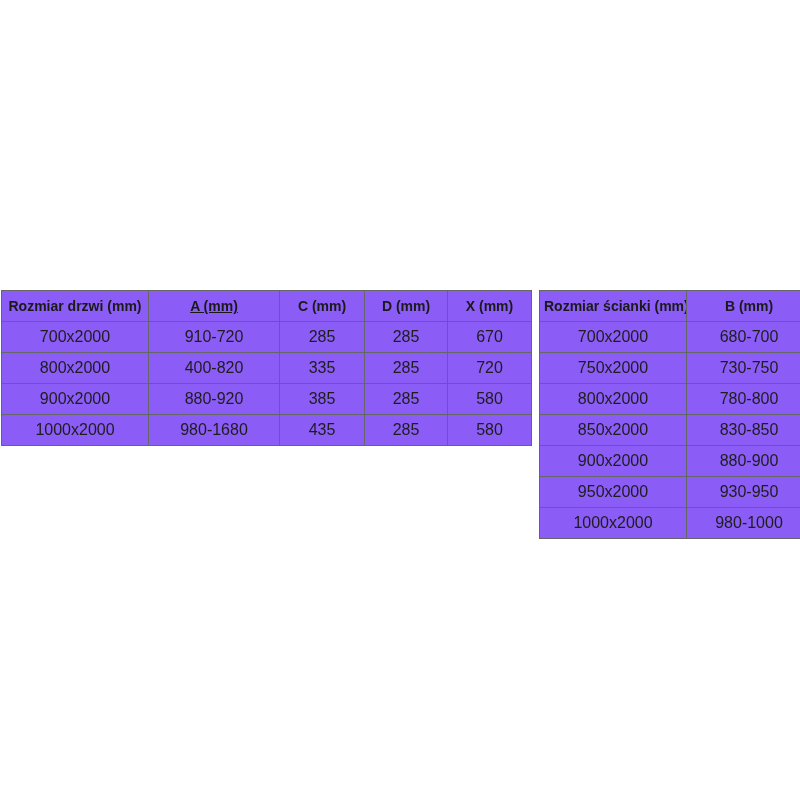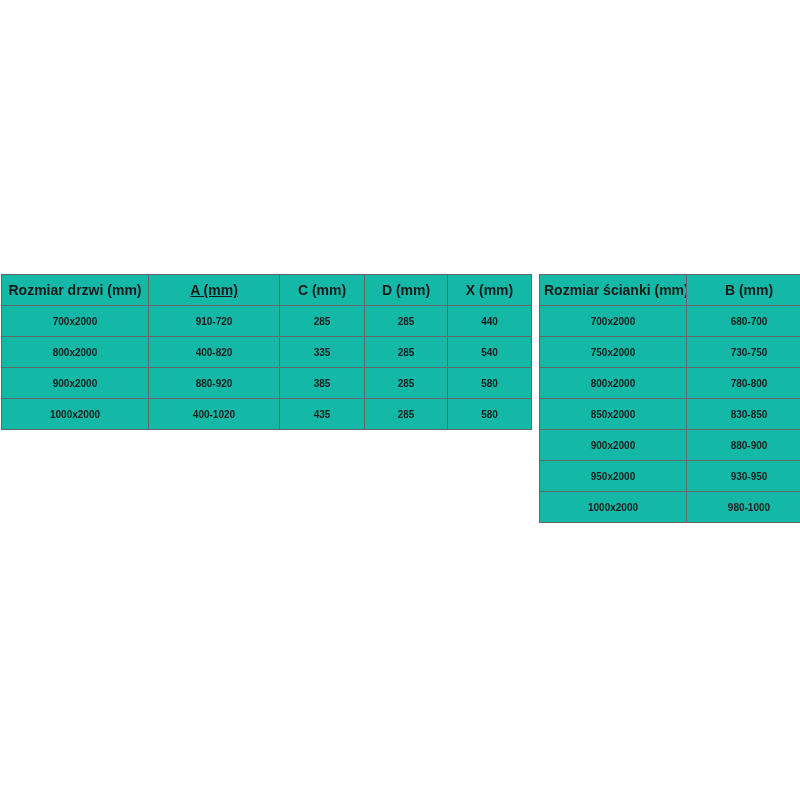--- a/index.html
+++ b/index.html
@@ -12,40 +12,41 @@
     background: #ffffff;
     position: relative;
     font-family: "Liberation Sans", sans-serif;
     color: #1d1d1d;
     overflow: hidden;
   }
   .spec-table {
     position: absolute;
     border-collapse: collapse;
     table-layout: fixed;
-    background: #14b8a6;
+    background: #8b5cf6;
+    margin-top: 16px;
   }
   .spec-table th,
   .spec-table td {
     border: 1px solid #666666;
     text-align: center;
     vertical-align: middle;
     padding: 0 4px;
     height: 30px;
     white-space: nowrap;
     overflow: hidden;
   }
   .spec-table th {
     font-size: 14px;
     font-weight: bold;
     color: #1a1a1a;
   }
   .spec-table td {
-    font-size: 10px;
-    font-weight: bold;
+    font-size: 16px;
+    font-weight: normal;
     color: #1d1d1d;
   }
   
   #doors-table {
     left: 1px;
     top: 274px;
     width: 485px;
   }
   #doors-table th:nth-child(1) { width: 138px; }
   #doors-table th:nth-child(2) { width: 122px; text-decoration: underline; }
@@ -73,39 +74,39 @@
         <th>D (mm)</th>
         <th>X (mm)</th>
       </tr>
     </thead>
     <tbody>
       <tr>
         <td>700x2000</td>
         <td>910-720</td>
         <td>285</td>
         <td>285</td>
-        <td>440</td>
+        <td>670</td>
       </tr>
       <tr>
         <td>800x2000</td>
         <td>400-820</td>
         <td>335</td>
         <td>285</td>
-        <td>540</td>
+        <td>720</td>
       </tr>
       <tr>
         <td>900x2000</td>
         <td>880-920</td>
         <td>385</td>
         <td>285</td>
         <td>580</td>
       </tr>
       <tr>
         <td>1000x2000</td>
-        <td>400-1020</td>
+        <td>980-1680</td>
         <td>435</td>
         <td>285</td>
         <td>580</td>
       </tr>
     </tbody>
   </table>
 
 <table id="walls-table" class="spec-table">
     <thead>
       <tr>

